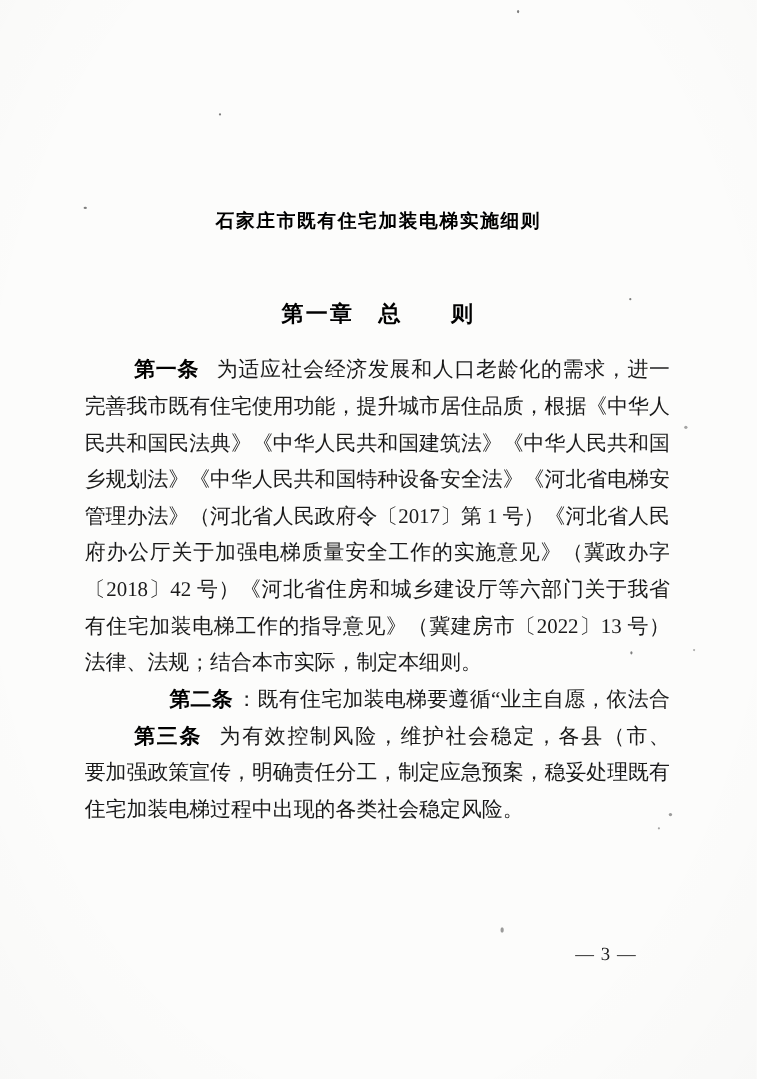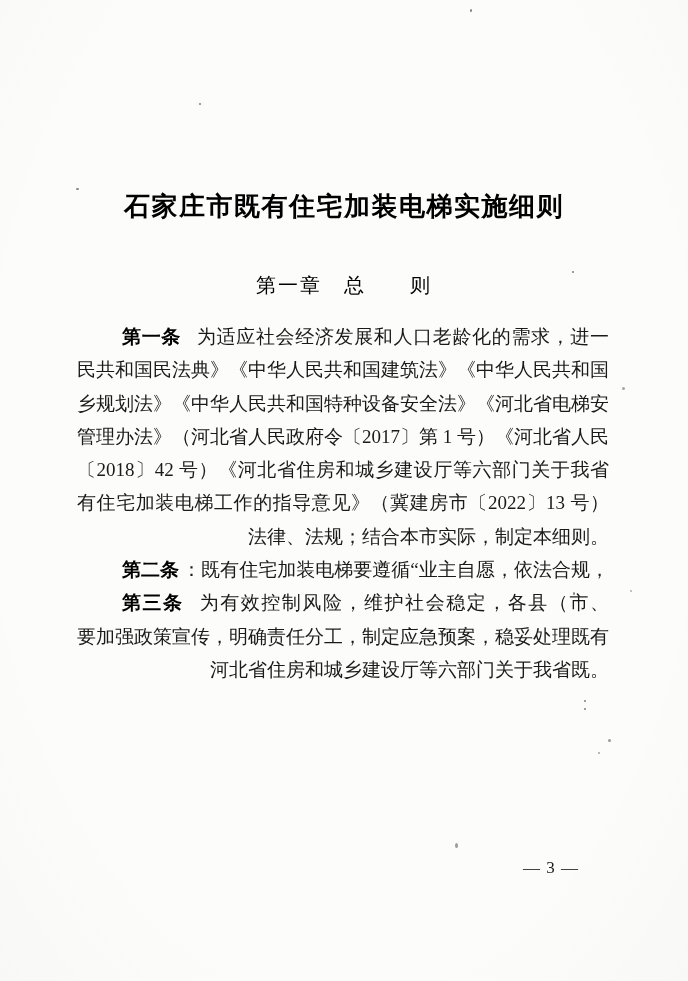--- a/index.html
+++ b/index.html
@@ -21,35 +21,35 @@
     
     background:
       radial-gradient(ellipse at 50% 45%, rgba(255,255,255,0) 70%, rgba(0,0,0,0.015) 100%);
   }
   .doc-title {
     position: absolute;
     top: 189px;
     left: 0;
     right: 0;
     text-align: center;
-    font-size: 26px;
+    font-size: 17px;
     font-weight: bold;
     letter-spacing: 1.5px;
     color: #000;
     white-space: nowrap;
     font-family: Liberation Serif, serif;
   }
   .chapter-heading {
     position: absolute;
     top: 272px;
     left: 0;
     right: 0;
     text-align: center;
     font-size: 20px;
-    font-weight: normal;
+    font-weight: bold;
     letter-spacing: 2px;
     color: #000;
     white-space: nowrap;
   }
   .doc-body {
     position: absolute;
     top: 320px;
     left: 77px;
     width: 532px;
     font-size: 19px;
@@ -57,32 +57,33 @@
   .line {
     height: 33.3px;
     line-height: 33.3px;
     overflow: hidden;
   }
   .line.fill {
     text-align: justify;
     text-align-last: justify;
   }
   .line.last {
-    text-align: right;
+    text-align: left;
   }
   .line.first {
     text-indent: 45px;
   }
   .article-label {
     font-weight: bold;
     color: #000;
     margin-right: 16px;
   }
   .article-2 .article-label {
     margin-right: 3px;
+    margin-left: 32px;
   }
   .page-number {
     position: absolute;
     top: 858px;
     left: 501px;
     width: 100px;
     text-align: center;
     font-size: 17px;
     letter-spacing: 1px;
     color: #222;
@@ -103,40 +104,42 @@
   <div class="doc-title">石家庄市既有住宅加装电梯实施细则</div>
 
   <div class="chapter-heading">第一章　总　　则</div>
 
   <div class="doc-body">
 
     <div class="article article-1">
       <div class="line fill first">
         <span class="article-label">第一条</span><span>为适应社会经济发展和人口老龄化的需求，进一步</span>
       </div>
+      <div class="line fill">完善我市既有住宅使用功能，提升城市居住品质，根据《中华人</div>
       <div class="line fill">民共和国民法典》《中华人民共和国建筑法》《中华人民共和国城</div>
       <div class="line fill">乡规划法》《中华人民共和国特种设备安全法》《河北省电梯安全</div>
       <div class="line fill">管理办法》（河北省人民政府令〔2017〕第 1 号）《河北省人民政</div>
+      <div class="line fill">府办公厅关于加强电梯质量安全工作的实施意见》（冀政办字</div>
       <div class="line fill">〔2018〕42 号）《河北省住房和城乡建设厅等六部门关于我省既</div>
       <div class="line fill">有住宅加装电梯工作的指导意见》（冀建房市〔2022〕13 号）等</div>
       <div class="line last">法律、法规；结合本市实际，制定本细则。</div>
     </div>
 
     <div class="article article-2">
       <div class="line fill first">
         <span class="article-label">第二条</span><span>：既有住宅加装电梯要遵循“业主自愿，依法合规，</span>
       </div>
     </div>
 
     <div class="article article-3">
       <div class="line fill first">
         <span class="article-label">第三条</span><span>为有效控制风险，维护社会稳定，各县（市、区）</span>
       </div>
       <div class="line fill">要加强政策宣传，明确责任分工，制定应急预案，稳妥处理既有</div>
-      <div class="line last">河北省住房和城乡建设厅等六部门关于我省既。</div>
+      <div class="line last">住宅加装电梯过程中出现的各类社会稳定风险。</div>
     </div>
 
   </div>
 
   <div class="page-number">— 3 —</div>
 
   <div class="speck" style="left:470px; top:9px;   width:2px; height:3px;"></div>
   <div class="speck" style="left:199px; top:103px; width:2px; height:2px;"></div>
   <div class="speck" style="left:76px;  top:188px; width:3px; height:2px;"></div>
   <div class="speck" style="left:572px; top:271px; width:2px; height:2px;"></div>

